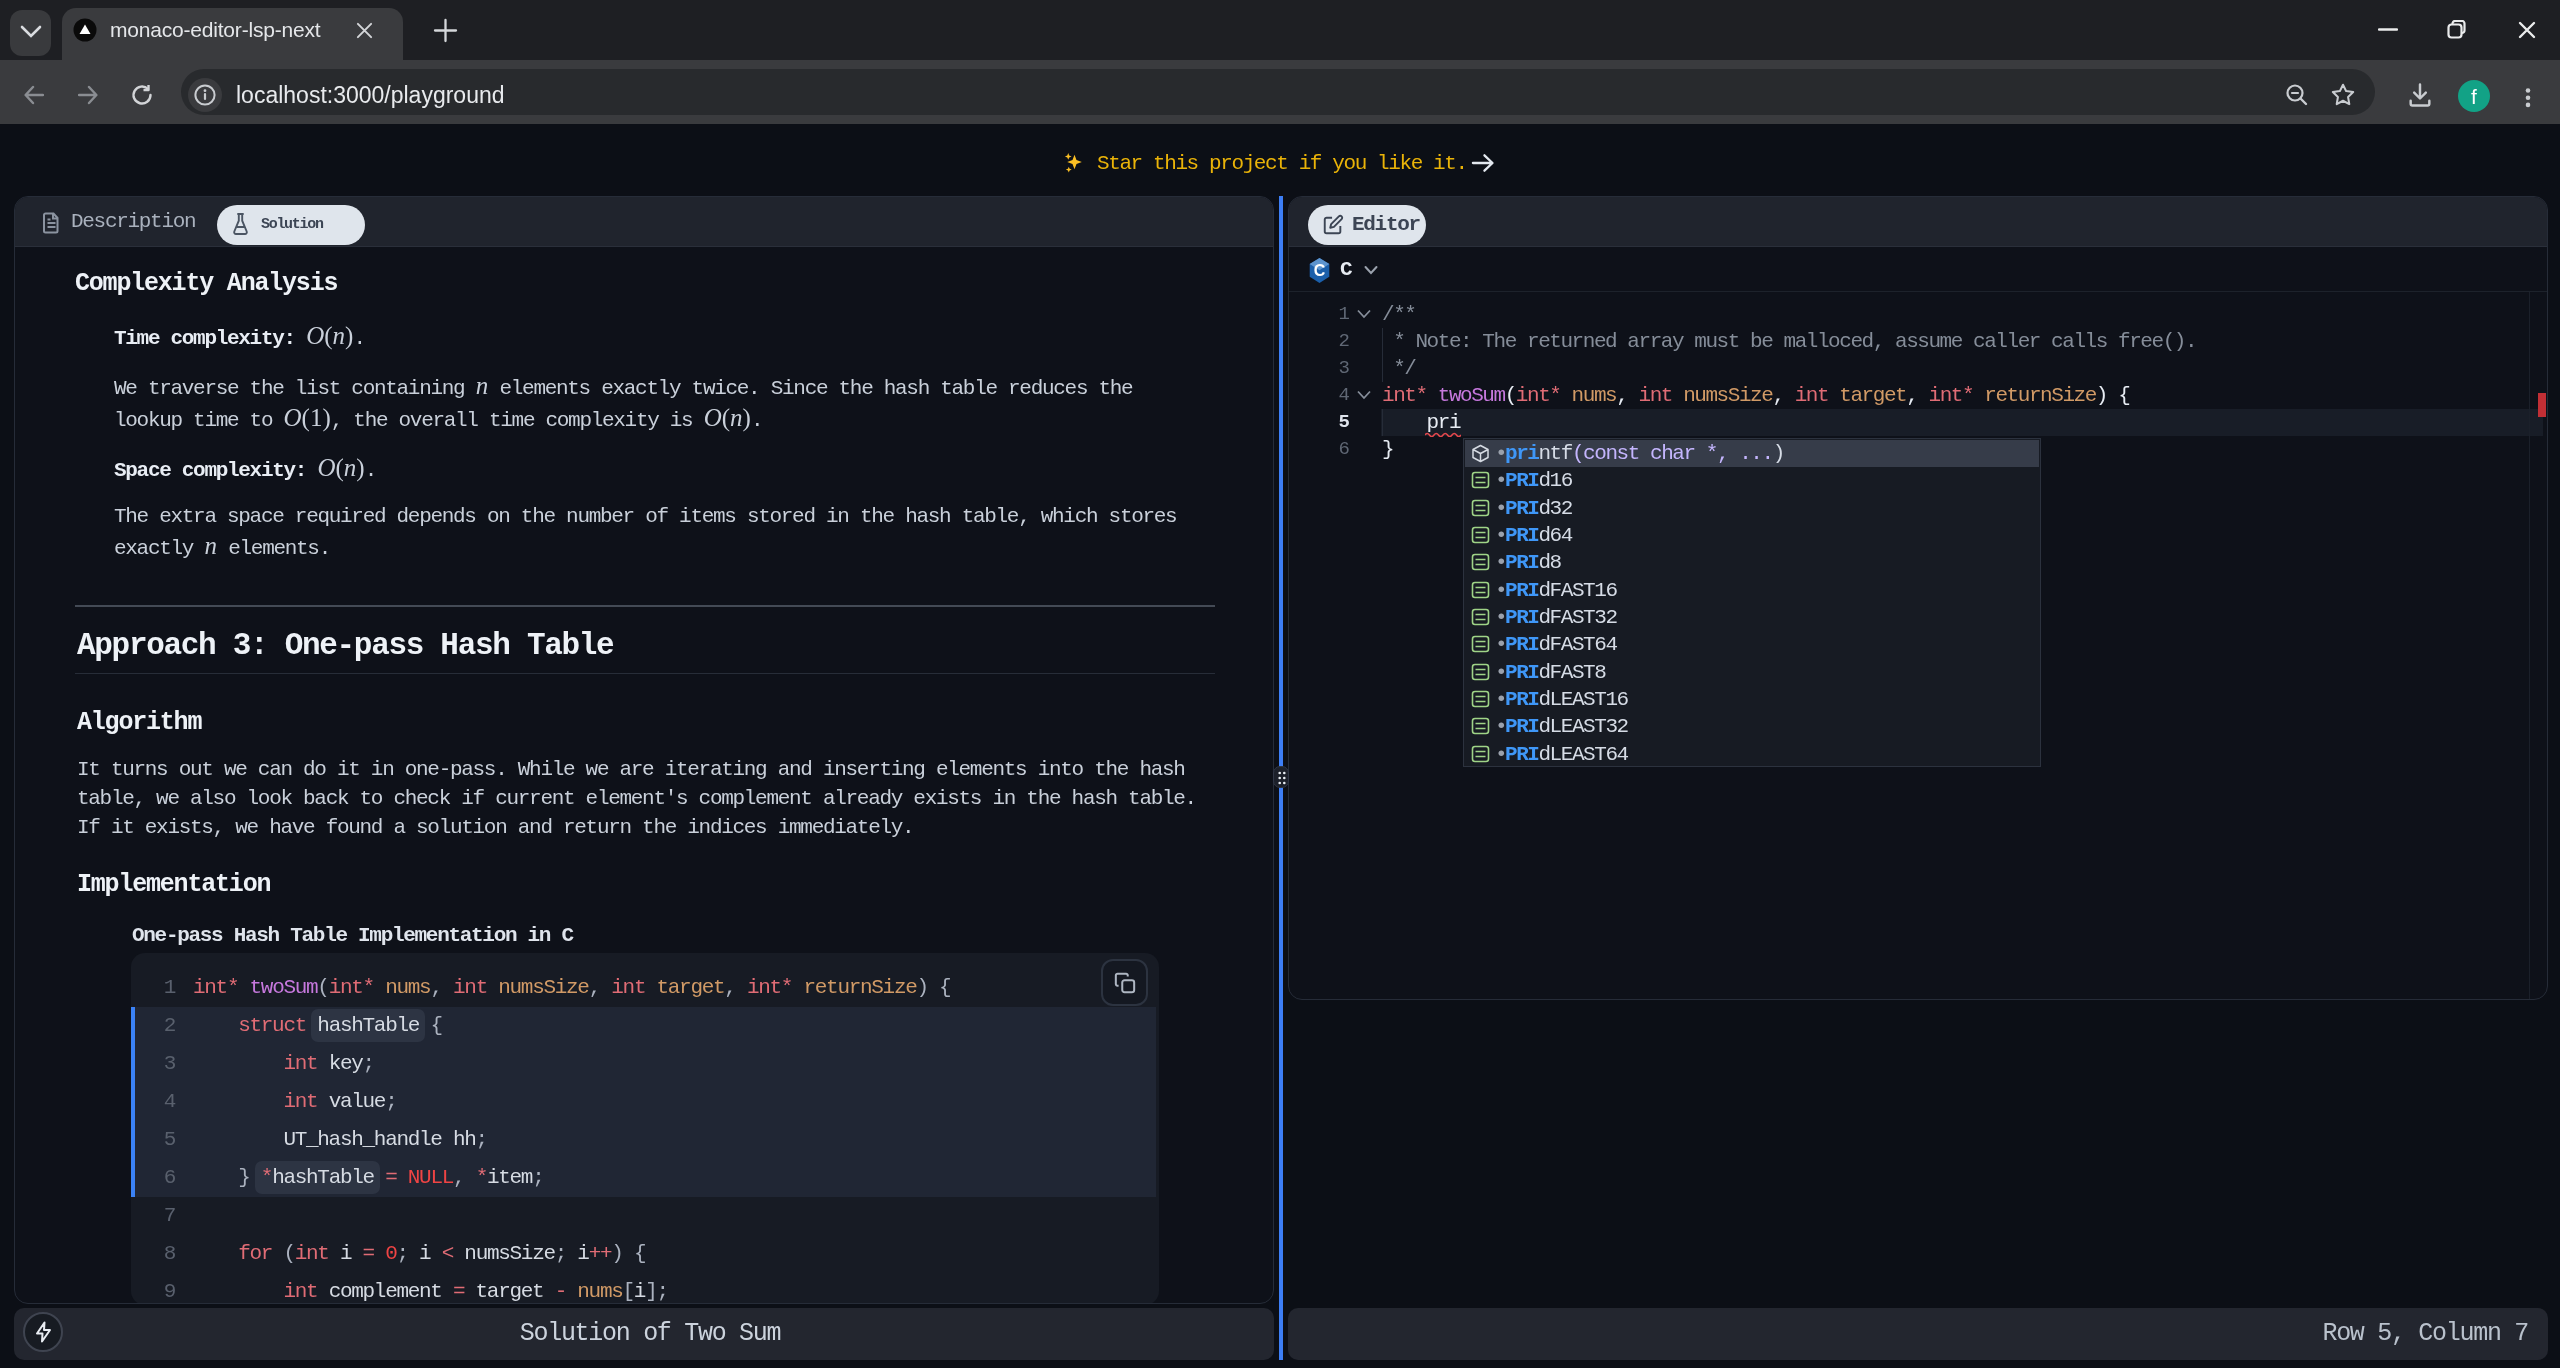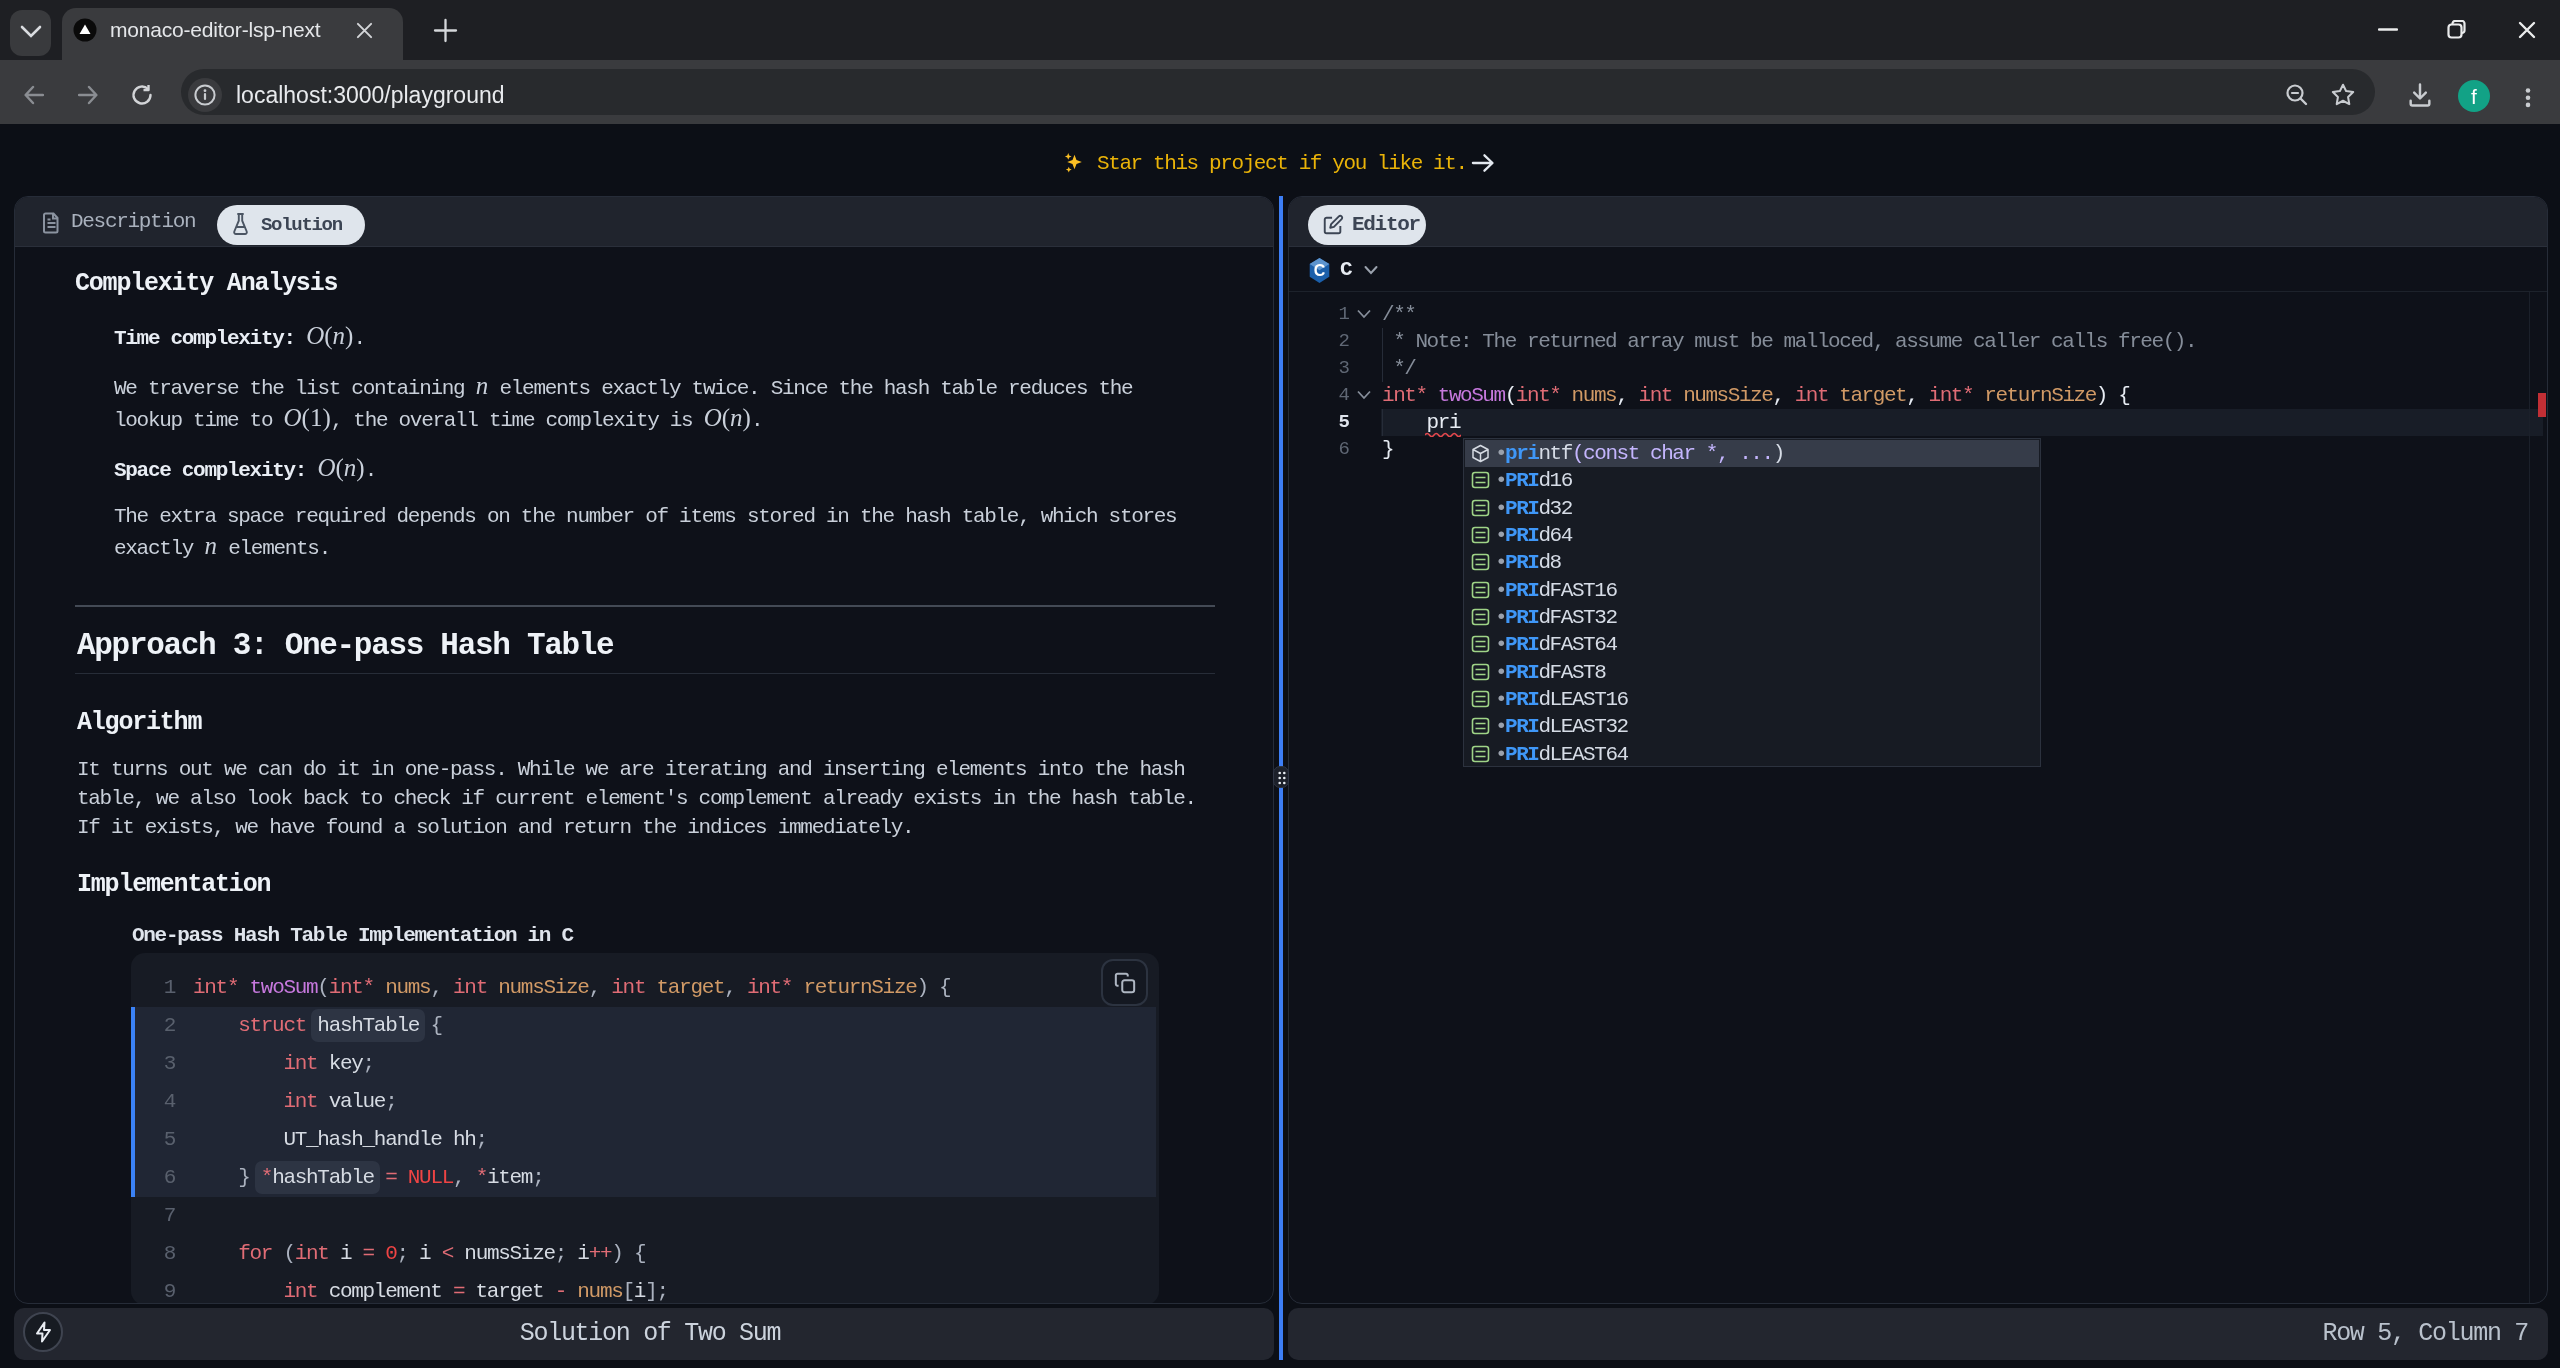--- a/index.html
+++ b/index.html
@@ -16,21 +16,21 @@
   #toolbar { position:absolute; left:0; top:60px; width:2560px; height:64px; background:#3a3b3e; }
   #urlpill { position:absolute; left:181px; top:9px; width:2194px; height:46px; background:#282a2d; border-radius:23px; }
   #urltext { position:absolute; left:55px; top:12px; font-family:"Liberation Sans",sans-serif; font-size:23px; line-height:28px; color:#e8eaed; }
 
   
   #page { position:absolute; left:0; top:124px; width:2560px; height:1244px; background:#0c0f16; }
   .banner-text { color:#eab308; font-size:21px; letter-spacing:-1.4px; }
 
   .panel { position:absolute; background:#0e1119; border:1px solid #262c38; border-radius:14px; overflow:hidden; }
   #lpanel { left:14px; top:72px; width:1260px; height:1108px; }
-  #rpanel { left:1288px; top:72px; width:1260px; height:1108px; }
+  #rpanel { left:1288px; top:72px; width:1260px; height:804px; }
   .phead { position:absolute; left:0; top:0; right:0; height:50px; background:#20242d; border-bottom:1px solid #2a2f3a; }
   .pill { position:absolute; height:40px; background:#dfe5ec; border-radius:20px; }
 
   
   .sbar { position:absolute; background:#23262f; border-radius:10px; }
   #sleft { left:14px; top:1184px; width:1260px; height:52px; }
   #sright { left:1288px; top:1184px; width:1260px; height:52px; }
   .stext { color:#ccd3dd; font-size:25px; letter-spacing:-1.3px; }
 
   
@@ -159,21 +159,21 @@
           <path d="M10 1.5 v5 h5" fill="none" stroke="#8b93a0" stroke-width="2"></path>
           <path d="M4.5 11 h8 M4.5 15 h8" stroke="#8b93a0" stroke-width="1.8"></path>
           <path d="M4.5 7.5 h3" stroke="#8b93a0" stroke-width="1.8"></path>
         </svg>
       <div class="abs pre" style="left:56px;top:10px;font-size:21px;letter-spacing:-1.3px;line-height:30px;color:#a9b1bd">Description</div>
       <div class="pill" style="left:202px;top:8px;width:148px;"></div>
       <svg class="abs" style="left:217px;top:15px" width="17" height="24" viewBox="0 0 17 24">
           <path d="M6 2 h5 M6.8 2.2 v6.5 L2.3 19.5 a1.8 1.8 0 0 0 1.7 2.5 h9 a1.8 1.8 0 0 0 1.7 -2.5 L10.2 8.7 V2.2" fill="none" stroke="#4b5563" stroke-width="1.9" stroke-linecap="round"></path>
           <path d="M4.2 15 h8.6" stroke="#4b5563" stroke-width="1.9"></path>
         </svg>
-      <div class="abs pre" style="left:246px;top:13px;font-size:19px;letter-spacing:-1.3px;line-height:30px;color:#3c4554;font-weight:bold">Solution</div>
+      <div class="abs pre" style="left:246px;top:13px;font-size:15px;letter-spacing:-1.3px;line-height:30px;color:#3c4554;font-weight:bold">Solution</div>
     </div>
     <div id="prose">
       <div class="abs h3 pre" style="left:60px;top:70px;line-height:34px">Complexity Analysis</div>
       <div class="abs body pre" style="left:99px;top:124px;line-height:30px"><span class="bold">Time complexity:</span> <span class="math"><i>O</i>(<i>n</i>)</span>.</div>
       <div class="abs body pre" style="left:99px;top:174px;line-height:29px">We traverse the list containing <span class="math"><i>n</i></span> elements exactly twice. Since the hash table reduces the
 lookup time to <span class="math"><i>O</i>(1)</span>, the overall time complexity is <span class="math"><i>O</i>(<i>n</i>)</span>.</div>
       <div class="abs body pre" style="left:99px;top:256px;line-height:30px"><span class="bold">Space complexity:</span> <span class="math"><i>O</i>(<i>n</i>)</span>.</div>
       <div class="abs body pre" style="left:99px;top:305px;line-height:29px">The extra space required depends on the number of items stored in the hash table, which stores
 exactly <span class="math"><i>n</i></span> elements.</div>
       <div class="abs" style="left:60px;top:408px;width:1140px;height:2px;background:#434a55"></div>

